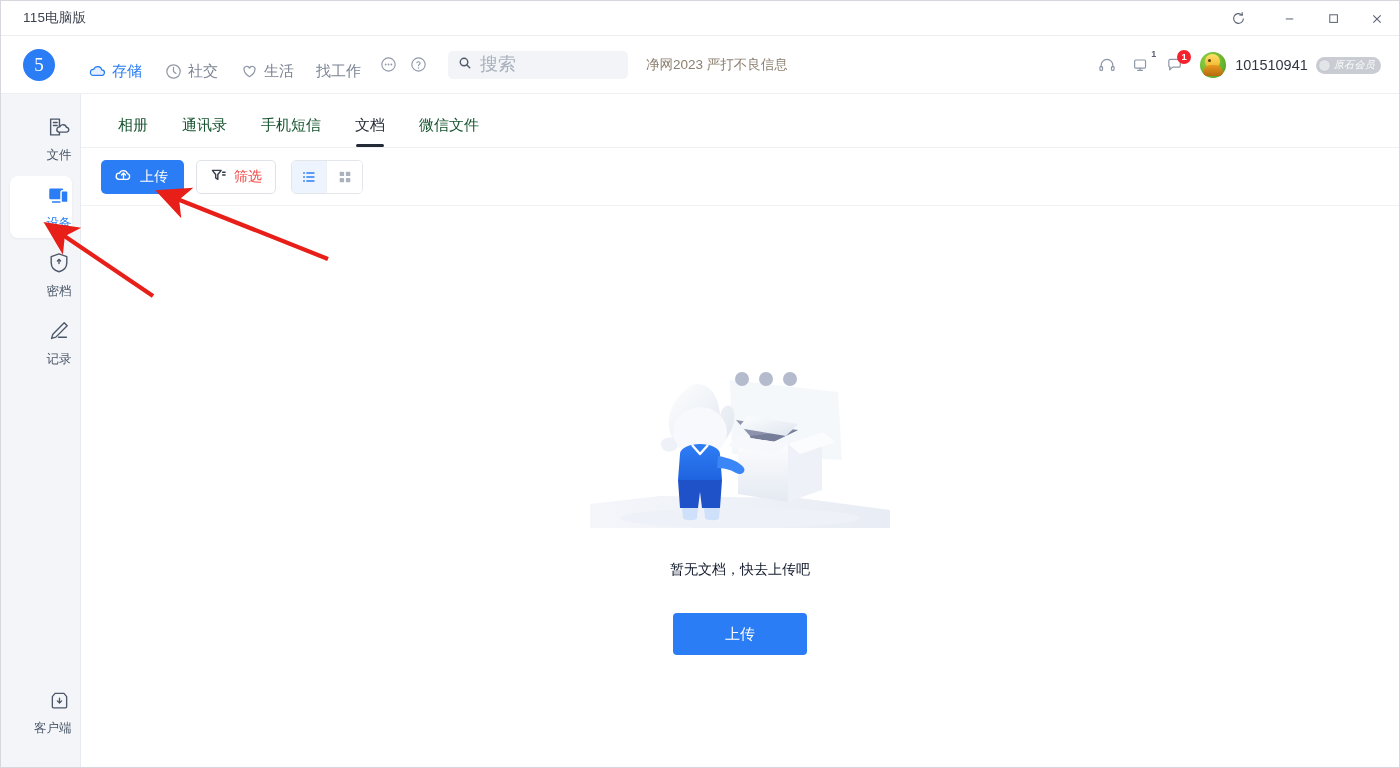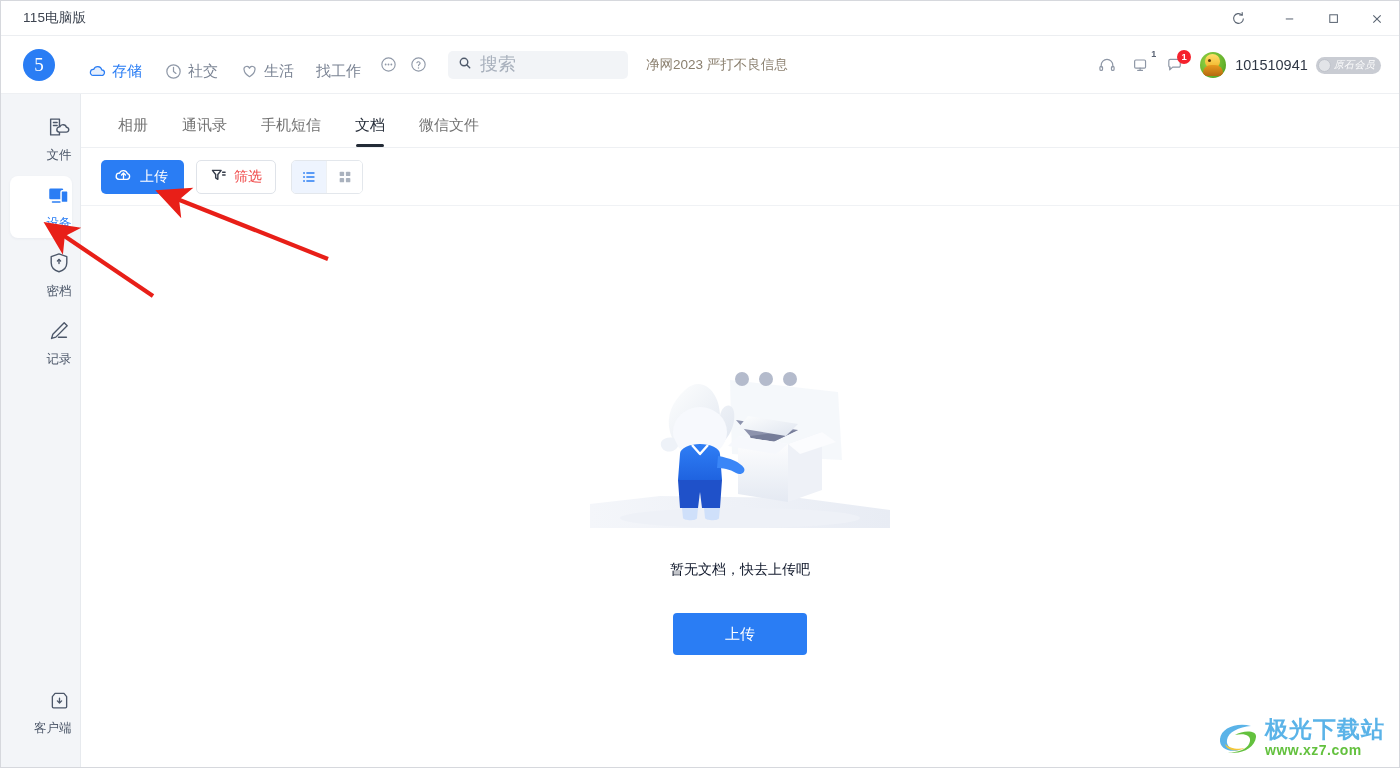--- a/index.html
+++ b/index.html
@@ -224,21 +224,21 @@
     height: 54px;
     display: flex; align-items: flex-end;
     padding-left: 20px;
     border-bottom: 1px solid #eef0f3;
     gap: 0;
   }
   .tab {
     position: relative;
     padding: 0 17px 12px;
     font-size: 15px;
-    color: #737373;
+    color: #14532d;
     white-space: nowrap;
   }
   .tab.active { color: #252c38; font-weight: 500; }
   .tab.active::after {
     content: "";
     position: absolute;
     left: 50%; transform: translateX(-50%);
     bottom: 0;
     width: 28px; height: 3px;
     background: #232b36;
@@ -651,25 +651,14 @@
       </marker>
     </defs>
     <g>
       <line x1="327" y1="258" x2="166" y2="194" stroke="#e81f18" stroke-width="4.2" marker-end="url(#ah)"></line>
     </g>
     <g>
       <line x1="152" y1="295" x2="53" y2="228" stroke="#e81f18" stroke-width="4.2" marker-end="url(#ah)"></line>
     </g>
   </svg>
 
-  <div class="watermark">
-    <svg width="46" height="40" viewBox="0 0 46 40">
-      <path d="M36 9 C22 5 6 11 5 22 C4 31 14 36 24 33 C16 33 11 29 12 23 C13 15 24 10 36 9 Z" fill="#5ab3e8"></path>
-      <path d="M41 20 C40 31 26 38 13 35 C25 36 34 31 35 24 C36 18 29 16 20 18 C28 13 42 13 41 20 Z" fill="#63c13e"></path>
-      <path d="M10 27 C14 31 22 33 30 31 C22 35 12 34 10 27 Z" fill="#f2c63a"></path>
-    </svg>
-    <div class="wm-text">
-      <div class="wm-title">极光下载站</div>
-      <div class="wm-url">www.xz7.com</div>
-    </div>
-  </div>
 
 </div>
 
 </body></html>

